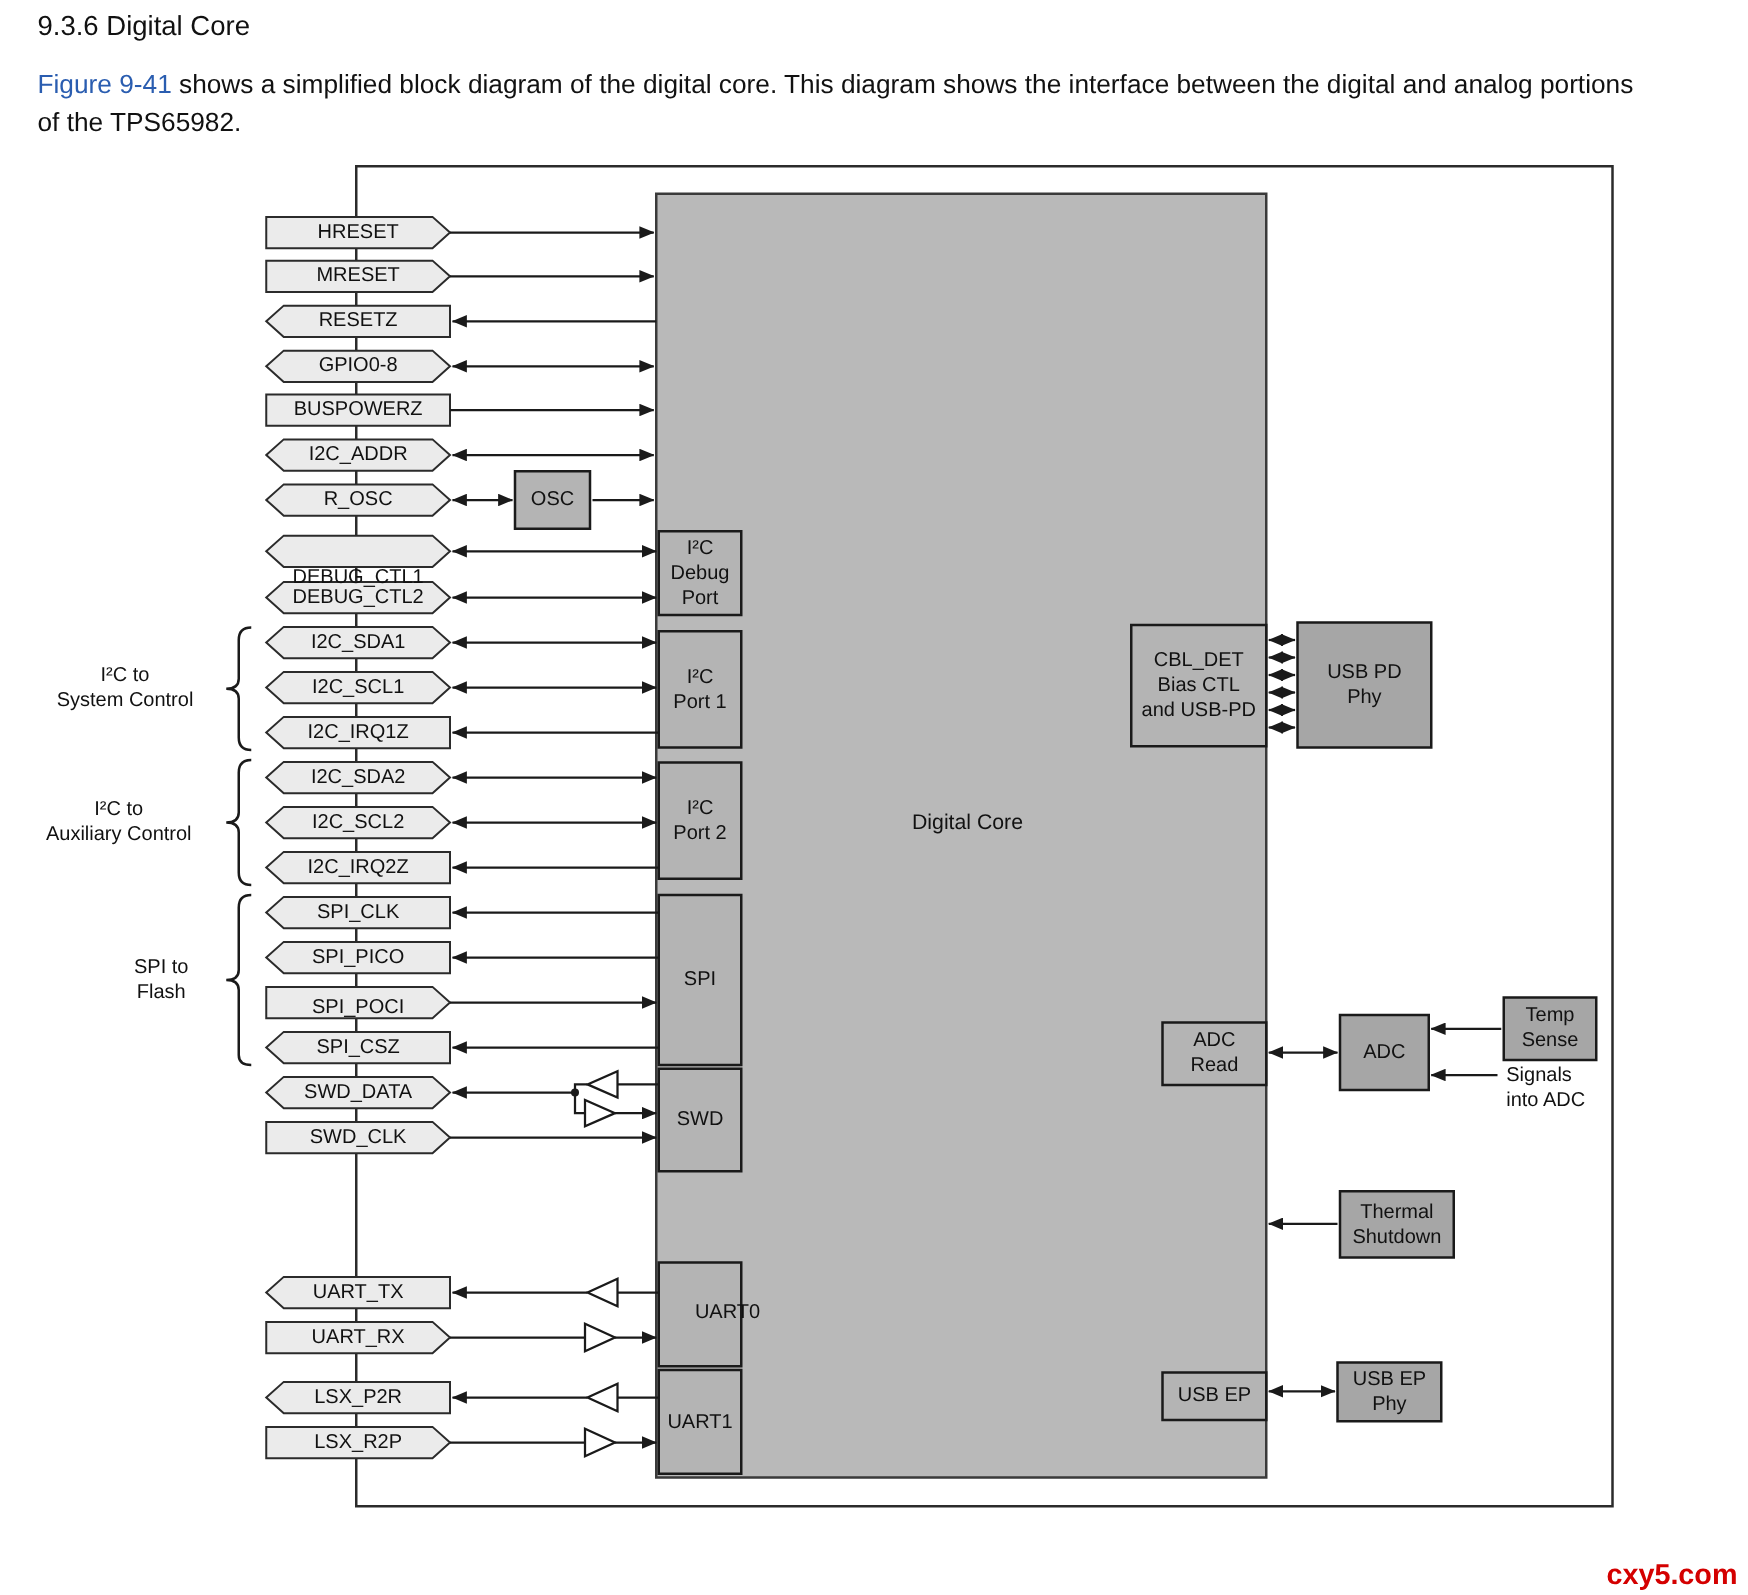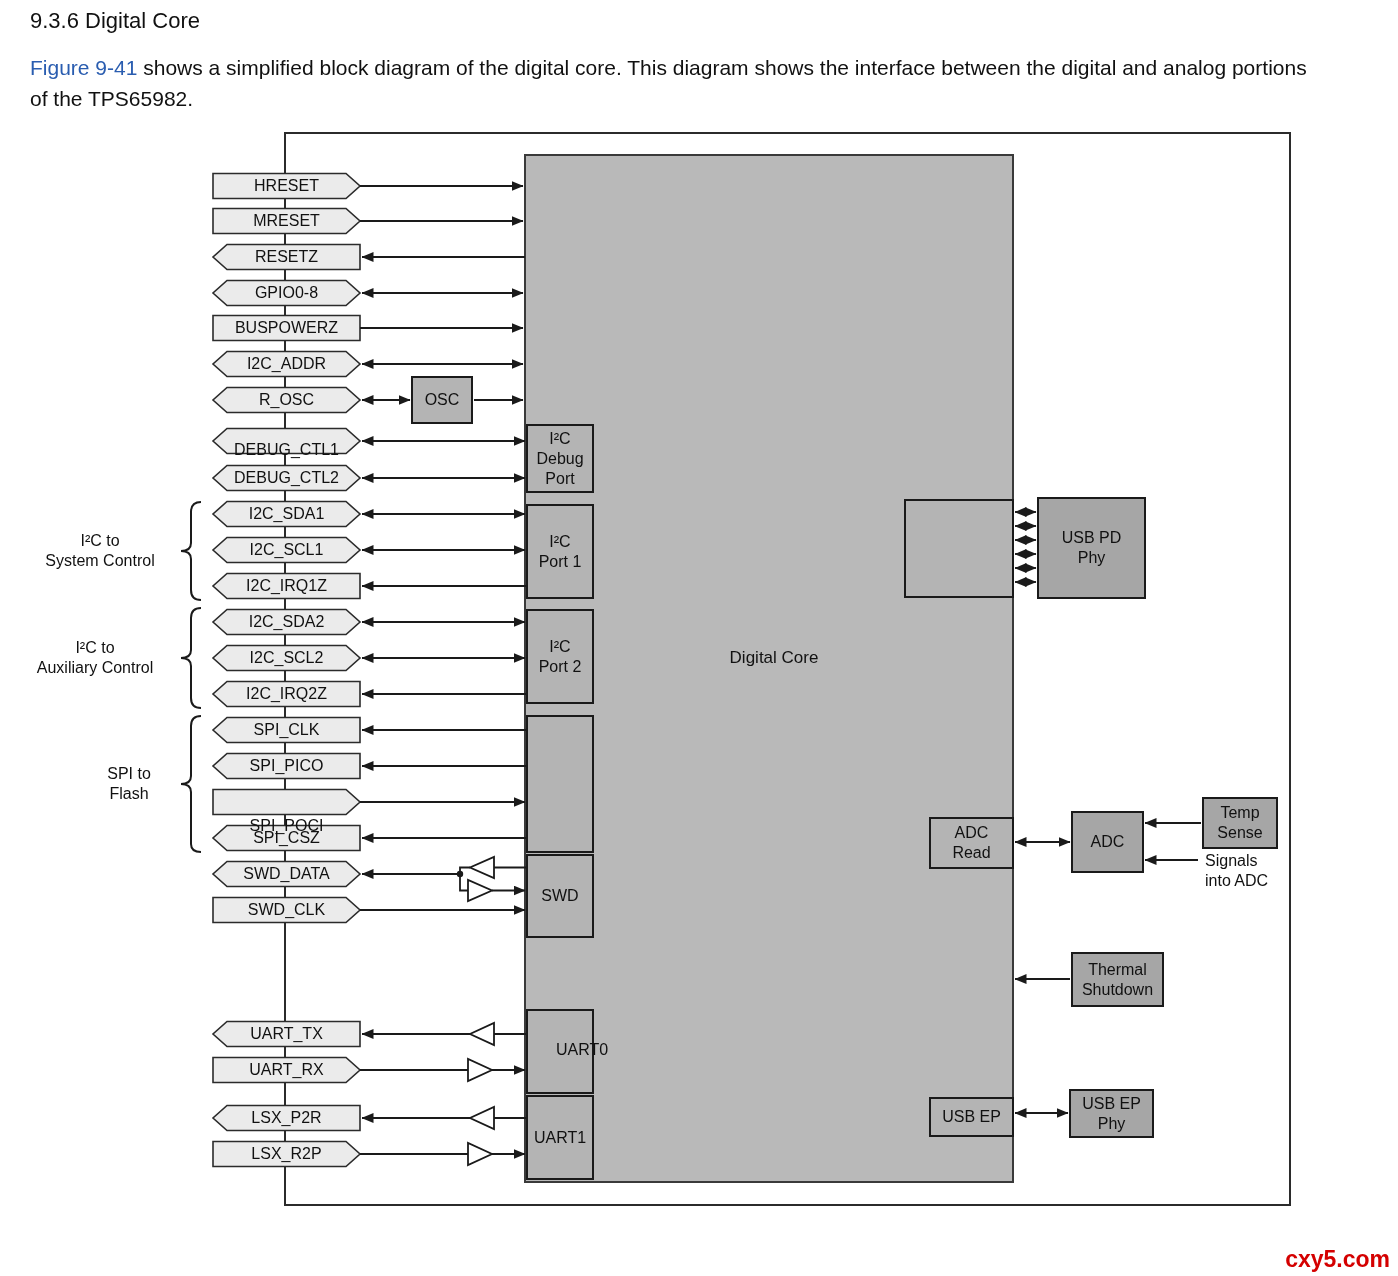--- a/index.html
+++ b/index.html
@@ -172,31 +172,31 @@
       <circle cx="460" cy="874" r="3.2" fill="#1a1a1a"></circle>
     </svg>
 
     <div class="lbl pin" style="left:215px;top:174px;width:143px;height:24px">HRESET</div>
     <div class="lbl pin" style="left:215px;top:209px;width:143px;height:24px">MRESET</div>
     <div class="lbl pin" style="left:215px;top:245px;width:143px;height:24px">RESETZ</div>
     <div class="lbl pin" style="left:215px;top:281px;width:143px;height:24px">GPIO0-8</div>
     <div class="lbl pin" style="left:215px;top:316px;width:143px;height:24px">BUSPOWERZ</div>
     <div class="lbl pin" style="left:215px;top:352px;width:143px;height:24px">I2C_ADDR</div>
     <div class="lbl pin" style="left:215px;top:388px;width:143px;height:24px">R_OSC</div>
-    <div class="lbl pin" style="left:215px;top:432px;width:143px;height:36px">DEBUG_CTL1</div>
+    <div class="lbl pin" style="left:215px;top:444px;width:143px;height:36px">DEBUG_CTL1</div>
     <div class="lbl pin" style="left:215px;top:466px;width:143px;height:24px">DEBUG_CTL2</div>
     <div class="lbl pin" style="left:215px;top:502px;width:143px;height:24px">I2C_SDA1</div>
     <div class="lbl pin" style="left:215px;top:538px;width:143px;height:24px">I2C_SCL1</div>
     <div class="lbl pin" style="left:215px;top:574px;width:143px;height:24px">I2C_IRQ1Z</div>
     <div class="lbl pin" style="left:215px;top:610px;width:143px;height:24px">I2C_SDA2</div>
     <div class="lbl pin" style="left:215px;top:646px;width:143px;height:24px">I2C_SCL2</div>
     <div class="lbl pin" style="left:215px;top:682px;width:143px;height:24px">I2C_IRQ2Z</div>
     <div class="lbl pin" style="left:215px;top:718px;width:143px;height:24px">SPI_CLK</div>
     <div class="lbl pin" style="left:215px;top:754px;width:143px;height:24px">SPI_PICO</div>
-    <div class="lbl pin" style="left:215px;top:810px;width:143px;height:32px">SPI_POCI</div>
+    <div class="lbl pin" style="left:215px;top:790px;width:143px;height:32px">SPI_POCI</div>
     <div class="lbl pin" style="left:215px;top:826px;width:143px;height:24px">SPI_CSZ</div>
     <div class="lbl pin" style="left:215px;top:862px;width:143px;height:24px">SWD_DATA</div>
     <div class="lbl pin" style="left:215px;top:898px;width:143px;height:24px">SWD_CLK</div>
     <div class="lbl pin" style="left:215px;top:1022px;width:143px;height:24px">UART_TX</div>
     <div class="lbl pin" style="left:215px;top:1058px;width:143px;height:24px">UART_RX</div>
     <div class="lbl pin" style="left:215px;top:1106px;width:143px;height:24px">LSX_P2R</div>
     <div class="lbl pin" style="left:215px;top:1142px;width:143px;height:24px">LSX_R2P</div>
 
     <div class="lbl" style="left:20px;top:529px;width:160px;height:44px">I²C to
 System Control</div>
@@ -207,23 +207,27 @@
 
     <div class="lbl" style="left:674px;top:644px;width:200px;height:28px;font-size:17px">Digital Core</div>
     <div class="lbl" style="left:412px;top:377px;width:60px;height:46px">OSC</div>
     <div class="lbl" style="left:527px;top:425px;width:66px;height:67px">I²C
 Debug
 Port</div>
     <div class="lbl" style="left:527px;top:505px;width:66px;height:93px">I²C
 Port 1</div>
     <div class="lbl" style="left:527px;top:610px;width:66px;height:93px">I²C
 Port 2</div>
+    <div class="lbl" style="left:527px;top:716px;width:66px;height:136px">SPI</div>
     <div class="lbl" style="left:527px;top:855px;width:66px;height:82px">SWD</div>
     <div class="lbl" style="left:549px;top:1010px;width:66px;height:79px">UART0</div>
     <div class="lbl" style="left:527px;top:1096px;width:66px;height:83px">UART1</div>
+    <div class="lbl" style="left:905px;top:500px;width:108px;height:97px">CBL_DET
+Bias CTL
+and USB-PD</div>
     <div class="lbl" style="left:1038px;top:498px;width:107px;height:100px">USB PD
 Phy</div>
     <div class="lbl" style="left:930px;top:818px;width:83px;height:50px">ADC
 Read</div>
     <div class="lbl" style="left:1072px;top:812px;width:71px;height:60px">ADC</div>
     <div class="lbl" style="left:1203px;top:798px;width:74px;height:50px">Temp
 Sense</div>
     <div class="lbl" style="left:1205px;top:849px;width:100px;height:44px;justify-content:flex-start;text-align:left">Signals
 into ADC</div>
     <div class="lbl" style="left:1072px;top:953px;width:91px;height:53px">Thermal

